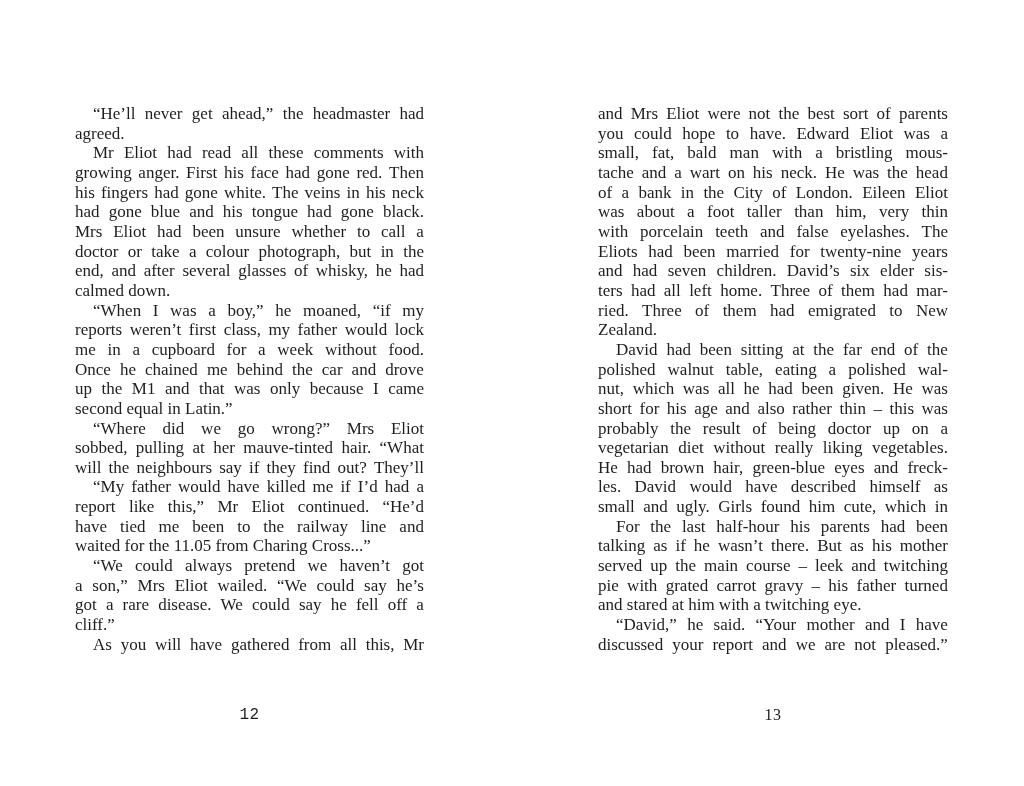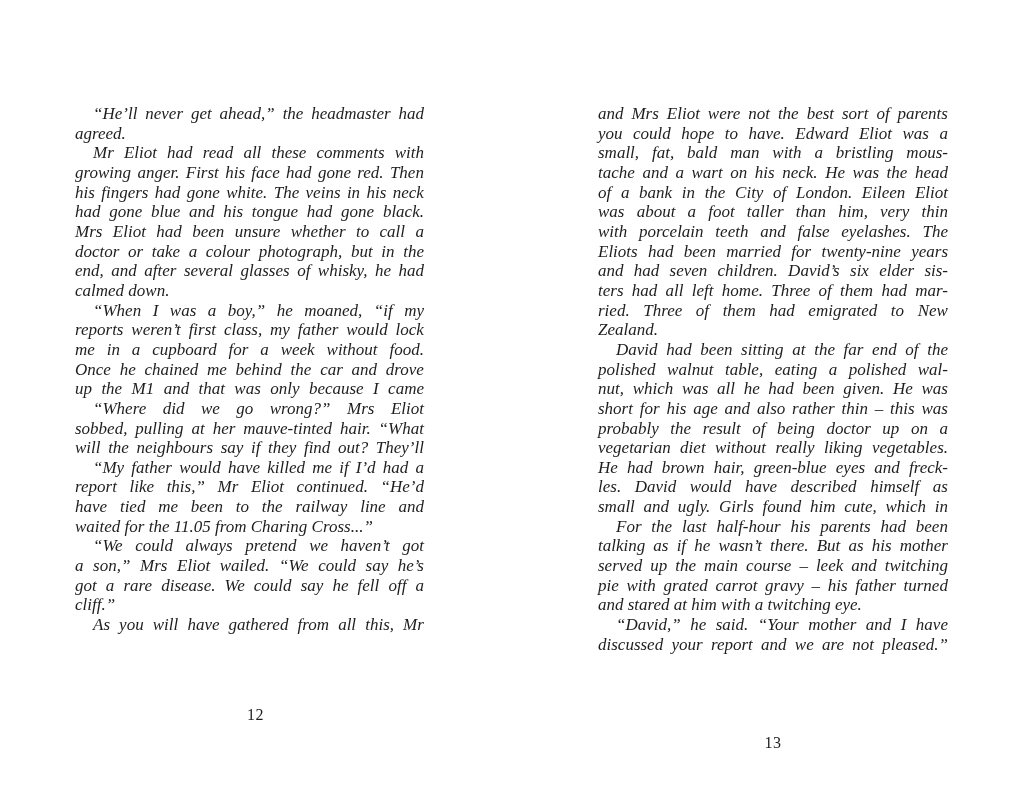--- a/index.html
+++ b/index.html
@@ -21,36 +21,35 @@
     position: absolute;
     top: 104px;
     font-size: 17px;
   }
   #left-lines  { left: 75px;  width: 349px; }
   #right-lines { left: 598px; width: 350px; }
   .line {
     height: 19.66px;
     line-height: 19.66px;
     white-space: nowrap;
-    font-style: italic;
   }
   .line.just {
     display: flex;
     justify-content: space-between;
   }
   .line.indent { padding-left: 18px; }
   .pagenum {
     position: absolute;
     top: 706px;
     font-size: 16px;
     text-align: center;
     letter-spacing: 0.5px;
   }
-  #pagenum-left  { left: 81px;  width: 349px; }
-  #pagenum-right { left: 598px; width: 350px; margin-top: 28px; }
+  #pagenum-left  { left: 75px;  width: 349px; font-family: Liberation Mono, monospace; }
+  #pagenum-right { left: 598px; width: 350px; }
 </style>
 </head>
 <body>
 
 <div class="book-spread">
 
   <div id="left-lines" class="page-col">
       <div class="line indent just">
         <span>“He’ll</span>
         <span>never</span>
@@ -187,20 +186,21 @@
         <span>the</span>
         <span>M1</span>
         <span>and</span>
         <span>that</span>
         <span>was</span>
         <span>only</span>
         <span>because</span>
         <span>I</span>
         <span>came</span>
       </div>
+      <div class="line">second equal in Latin.”</div>
       <div class="line indent just">
         <span>“Where</span>
         <span>did</span>
         <span>we</span>
         <span>go</span>
         <span>wrong?”</span>
         <span>Mrs</span>
         <span>Eliot</span>
       </div>
       <div class="line just">

